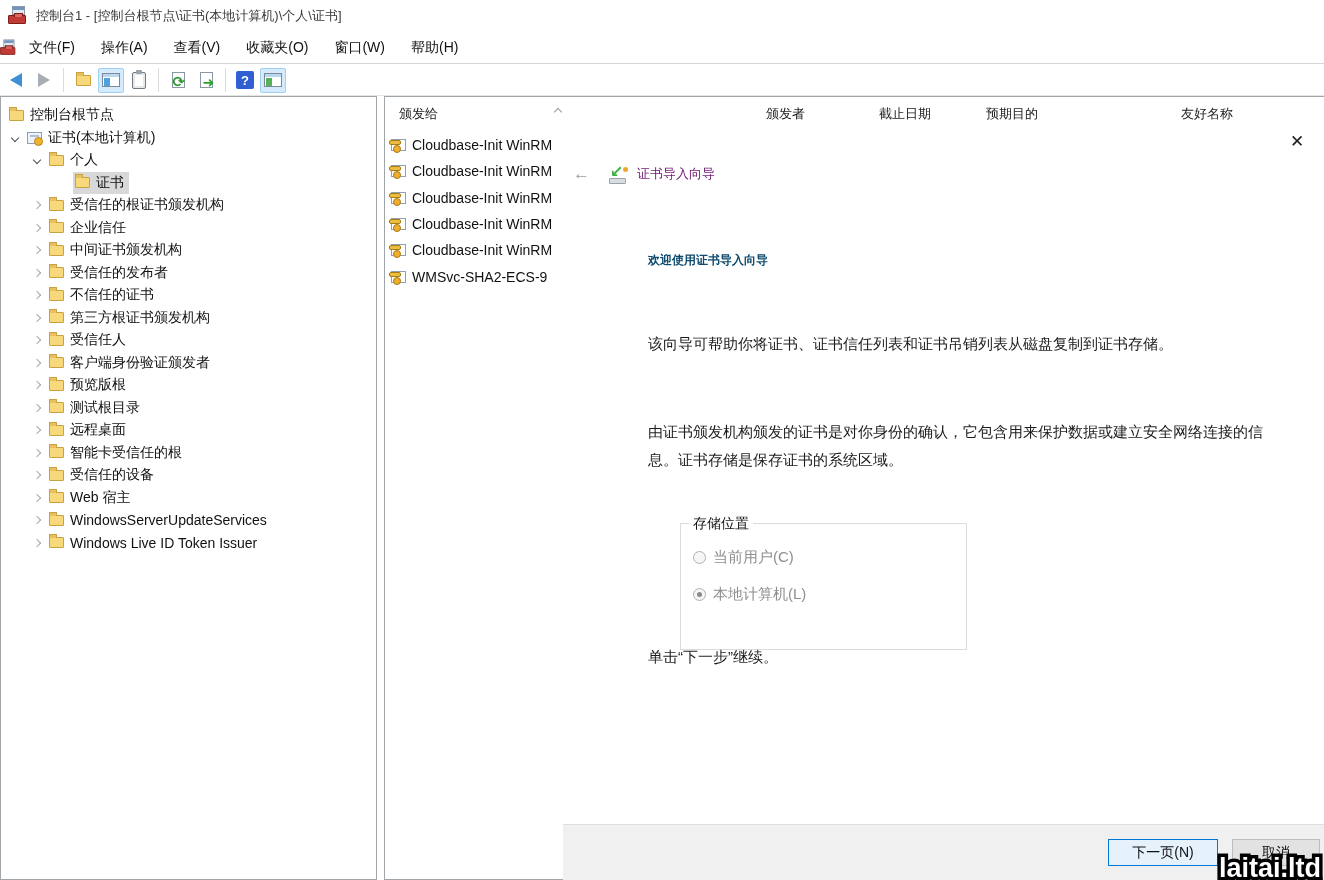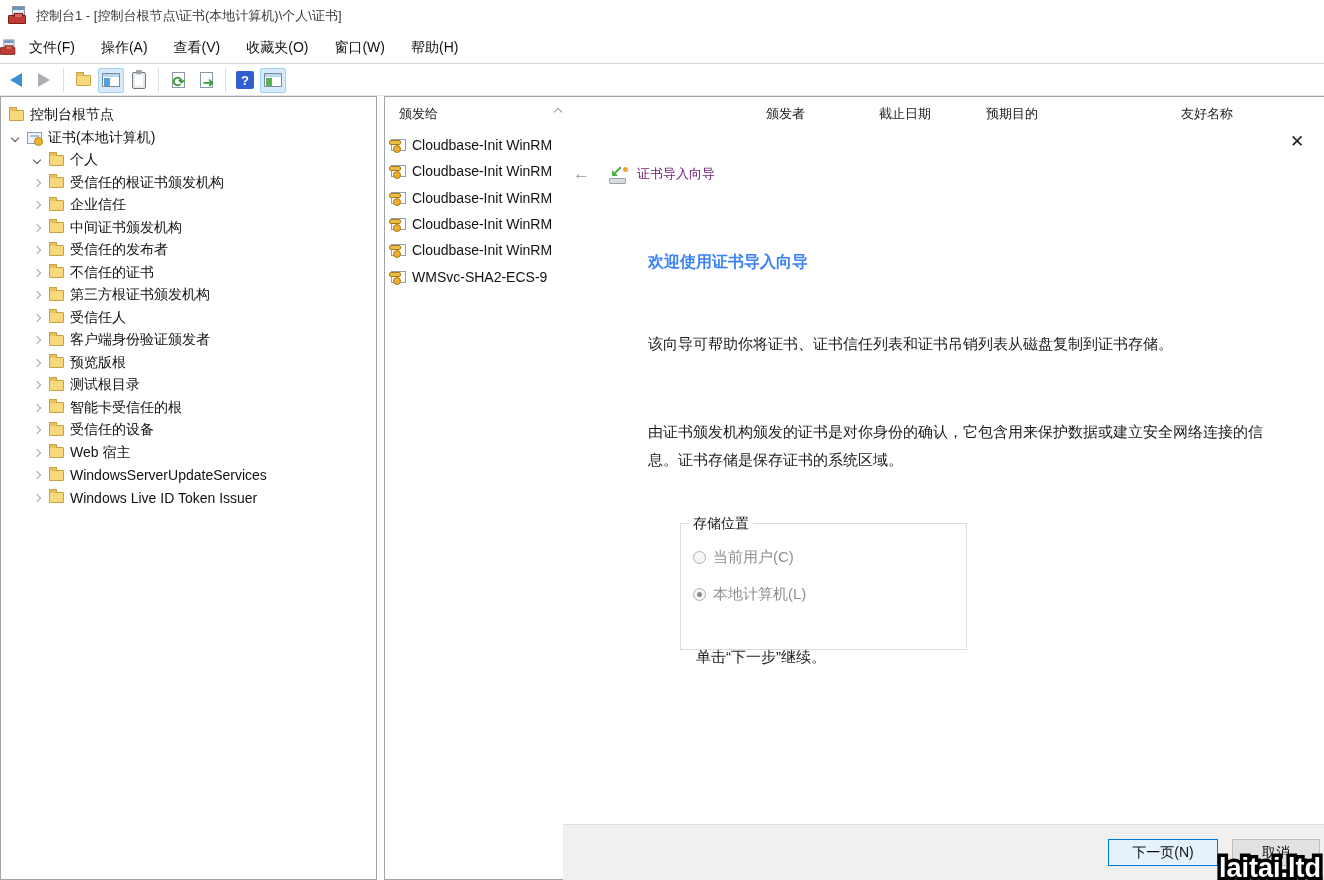--- a/index.html
+++ b/index.html
@@ -85,32 +85,32 @@
   
   .wizard { position:absolute; left:563px; top:120px; width:761px; height:760px; background:#fff; z-index:5; }
   .wclose { position:absolute; right:14px; top:8px; font-size:17px; color:#222; width:26px; height:26px; display:flex; align-items:center; justify-content:center; cursor:default; }
   .whead { position:absolute; left:0; top:44px; display:flex; align-items:center; }
   .wback { color:#9b9b9b; font-size:17px; margin-left:10px; width:26px; }
   .wizico { position:relative; width:22px; height:20px; margin-left:8px; flex:0 0 22px; }
   .wizico .base { position:absolute; left:2px; bottom:0; width:17px; height:6px; background:#d9dde2; border:1px solid #9aa2ab; border-radius:1px; }
   .wizico .arr { position:absolute; left:3px; top:0px; color:#3faf3f; font-size:16px; font-weight:bold; line-height:1; }
   .wizico .dot { position:absolute; right:1px; top:3px; width:5px; height:5px; background:#f0a62c; border-radius:50%; }
   .whtitle { font-size:13px; color:#701a75; margin-left:8px; }
-  .wtitle { position:absolute; left:85px; top:132px; font-size:16px; font-weight:bold; color:#3b82f6; }
+  .wtitle { position:absolute; left:85px; top:132px; font-size:12px; font-weight:bold; color:#0c4a6e; }
   .wintro { position:absolute; left:85px; top:215px; width:625px; font-size:15px; color:#1c1c1c; }
   .wdesc { position:absolute; left:85px; top:298px; width:620px; font-size:15px; line-height:27.5px; color:#1c1c1c; }
   .groupbox { position:absolute; left:85px; top:403px; width:287px; height:127px; border:1px solid #dcdcdc;margin-left:32px; }
   .glabel { position:absolute; left:8px; top:-9px; background:#fff; padding:0 4px; font-size:14px; color:#111; }
   .radiorow { position:absolute; left:12px; display:flex; align-items:center; }
   .radiorow.r0 { top:24px; }
   .radiorow.r1 { top:61px; }
   .radio { width:13px; height:13px; border:1px solid #b0b0b0; border-radius:50%; background:#f6f6f6; position:relative; flex:0 0 13px; }
   .radio.sel::after { content:""; position:absolute; left:3px; top:3px; width:5px; height:5px; background:#8a8a8a; border-radius:50%; }
   .rlabel { margin-left:7px; font-size:15px; color:#8f8f8f; }
-  .whint { position:absolute; left:85px; top:528px; font-size:15px; color:#1c1c1c;margin-left:48px; }
+  .whint { position:absolute; left:85px; top:528px; font-size:15px; color:#1c1c1c; }
   .wfooter { position:absolute; left:0; bottom:0; width:100%; height:56px; background:#f0f0f0; border-top:1px solid #dfdfdf; }
   .btn { position:absolute; top:14px; height:27px; font-size:14px; color:#111; display:flex; align-items:center; justify-content:center; font-family:inherit; }
   .btn.next { left:545px; width:110px; background:#e5f1fb; border:1px solid #0078d7; }
   .btn.cancel { left:669px; width:88px; background:#e2e2e2; border:1px solid #bdbdbd; }
 
   
   .wm { position:absolute; right:3px; bottom:-4px; z-index:10; font-size:27px; font-weight:bold; white-space:nowrap; }
   .wm .stroke { -webkit-text-stroke:7px #000; color:#000; }
   .wm .fill { position:absolute; left:0; top:0; color:#fff; }
 </style>
@@ -193,20 +193,26 @@
         <span class="sico"></span>
         <span class="tlabel">证书(本地计算机)</span>
       </div>
     <div class="trow l2">
         <span class="aslot">
           <span class="chev d"></span>
         </span>
         <span class="fico"></span>
         <span class="tlabel">个人</span>
       </div>
+    <div class="trow l3">
+        <span class="selbox">
+          <span class="fico"></span>
+          <span class="tlabel">证书</span>
+        </span>
+      </div>
     <div class="trow l2">
         <span class="aslot">
           <span class="chev r"></span>
         </span>
         <span class="fico"></span>
         <span class="tlabel">受信任的根证书颁发机构</span>
       </div>
     <div class="trow l2">
         <span class="aslot">
           <span class="chev r"></span>
@@ -262,20 +268,27 @@
         </span>
         <span class="fico"></span>
         <span class="tlabel">预览版根</span>
       </div>
     <div class="trow l2">
         <span class="aslot">
           <span class="chev r"></span>
         </span>
         <span class="fico"></span>
         <span class="tlabel">测试根目录</span>
+      </div>
+    <div class="trow l2">
+        <span class="aslot">
+          <span class="chev r"></span>
+        </span>
+        <span class="fico"></span>
+        <span class="tlabel">远程桌面</span>
       </div>
     <div class="trow l2">
         <span class="aslot">
           <span class="chev r"></span>
         </span>
         <span class="fico"></span>
         <span class="tlabel">智能卡受信任的根</span>
       </div>
     <div class="trow l2">
         <span class="aslot">

